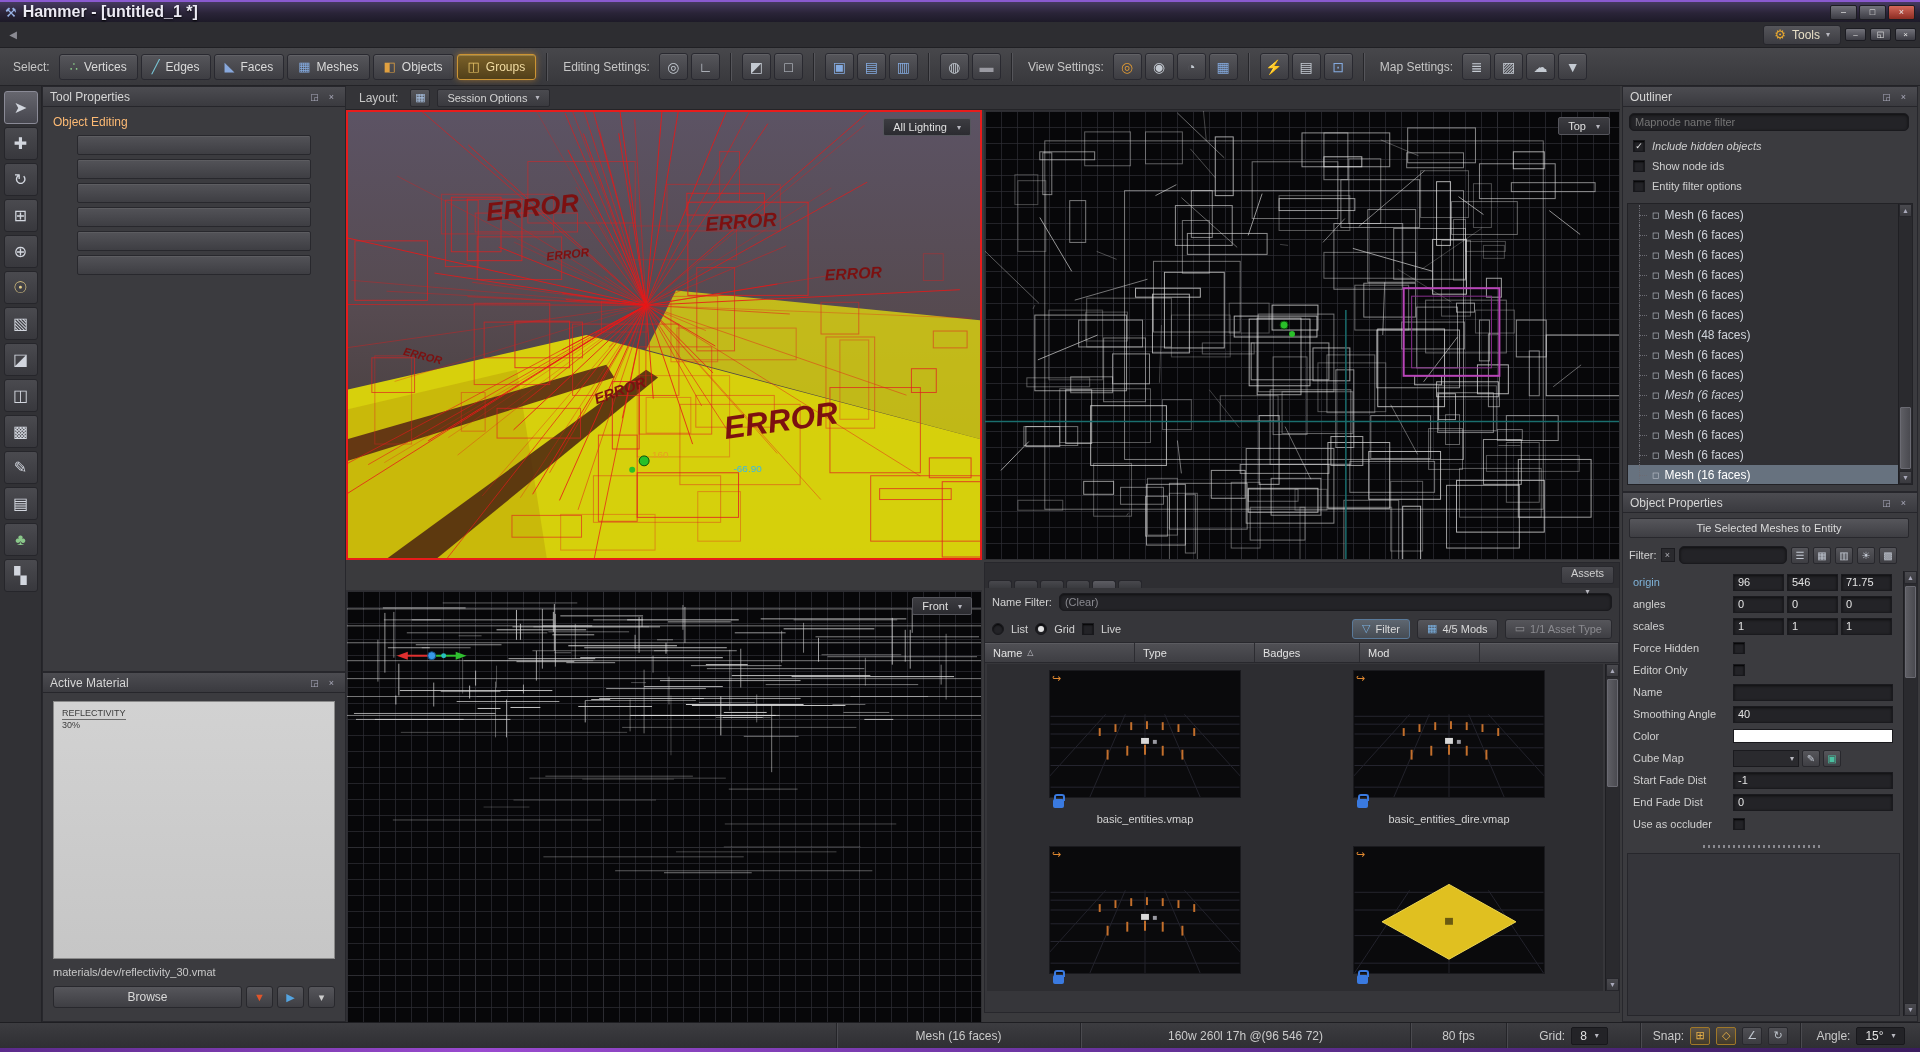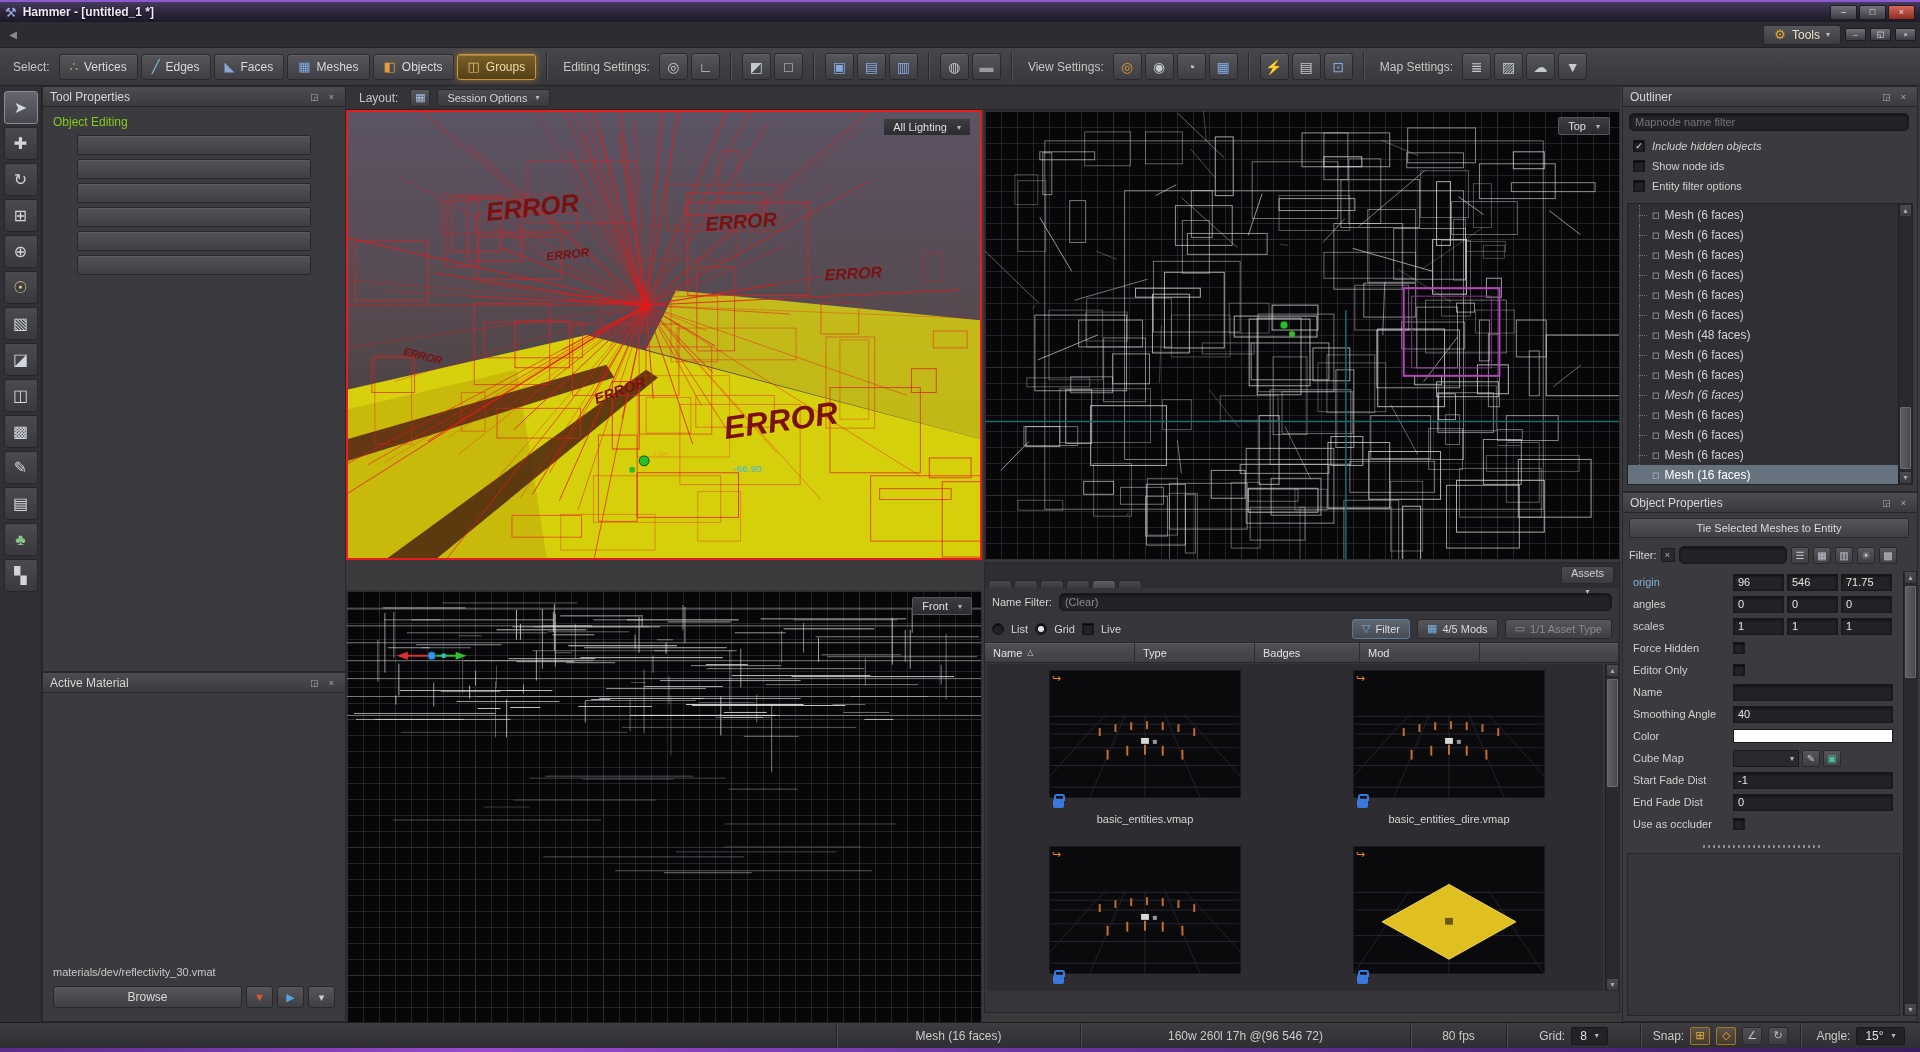--- a/index.html
+++ b/index.html
@@ -3,21 +3,21 @@
 <meta charset="utf-8">
 <style>
 *{margin:0;padding:0;box-sizing:border-box;font-family:"Liberation Sans",sans-serif;}
 html,body{width:1920px;height:1052px;overflow:hidden;}
 body{background:#3a3a3d;color:#ccc;font-size:12px;position:relative;}
 svg text{font-family:"Liberation Sans",sans-serif;}
 
 
 .titlebar{position:absolute;left:0;top:0;right:0;height:22px;background:linear-gradient(#463a60 0%,#2a2438 55%,#1d1a28 100%);border-top:2px solid #8a5ad0;display:flex;align-items:center;padding:0 5px;color:#eceaf4;z-index:50;}
 .app-icon{font-size:13px;color:#9ab4e8;}
-.title-text{font-size:12px;font-weight:bold;margin-left:6px;text-shadow:0 1px 2px #000;}
+.title-text{font-size:16px;font-weight:bold;margin-left:6px;text-shadow:0 1px 2px #000;}
 .win-controls{margin-left:auto;display:flex;gap:2px;}
 .win-btn{width:27px;height:15px;background:linear-gradient(#72727a,#3c3c44);border:1px solid #1c1c22;border-radius:2px;color:#e8e8e8;font-size:9px;display:flex;align-items:center;justify-content:center;cursor:default;}
 .win-btn.close{background:linear-gradient(#d4685a,#8c2c22);}
 .win-btn.sm{width:21px;height:13px;font-size:8px;}
 
 
 .menubar{position:absolute;left:0;top:22px;right:0;height:26px;background:#2d2d31;border-bottom:1px solid #202024;display:flex;align-items:center;padding:0 4px;z-index:49;}
 .menu-back{width:18px;height:18px;display:flex;align-items:center;justify-content:center;color:#8a8a92;font-size:10px;}
 .menu-item{padding:4px 10px;color:#dcdcdc;}
 .mb-right{margin-left:auto;display:flex;align-items:center;gap:4px;}
@@ -52,21 +52,21 @@
 .toolstrip .tool-btn:nth-child(13){color:#8ac88a}
 
 
 .panel{position:absolute;background:#3b3b3f;border:1px solid #27272c;}
 .panel-header{height:20px;background:linear-gradient(#4c4c51,#3a3a3f);border-bottom:1px solid #26262b;display:flex;align-items:center;padding:0 7px;color:#d6d6d6;font-size:12px;}
 .dock-icons{margin-left:auto;display:flex;gap:4px;font-size:9px;color:#aab;}
 .dock-icons span{width:13px;height:12px;display:flex;align-items:center;justify-content:center;}
 
 
 .tool-props{left:42px;top:86px;width:304px;height:586px;}
-.tp-section{padding:8px 10px 4px;color:#84cc16;}
+.tp-section{padding:8px 10px 4px;color:#fdba74;}
 .tp-body{display:flex;flex-direction:column;align-items:center;}
 .tp-btn{width:234px;margin:2px 0;height:20px;background:linear-gradient(#53535८,#3e3e43);background:linear-gradient(#535358,#3e3e43);border:1px solid #28282d;border-radius:2px;color:#dadada;font-size:11px;text-align:center;line-height:18px;box-shadow:inset 0 1px 0 rgba(255,255,255,.06);}
 .tp-btn.disabled{color:#7b7b80;}
 
 
 .active-material{left:42px;top:672px;width:304px;height:350px;}
 .mat-preview{position:absolute;left:10px;top:28px;width:282px;height:258px;background:linear-gradient(#d2d2d2,#c6c6c6);border:1px solid #8a8a8a;}
 .mat-label{padding:6px 8px;color:#3c3c3c;font-size:9px;line-height:11px;}
 .mat-label .u{border-bottom:1px solid #6a6a6a;display:inline-block;}
 .mat-path{position:absolute;left:10px;top:293px;font-size:11px;color:#c8c8c8;}
@@ -347,20 +347,26 @@
       <div class="tp-btn"></div>
   </div>
 </div>
 
 <div class="panel active-material">
   <div class="panel-header">
     <span>Active Material</span>
     <div class="dock-icons">
       <span>◲</span>
       <span>×</span>
+    </div>
+  </div>
+  <div class="mat-preview">
+    <div class="mat-label">
+      <span class="u">REFLECTIVITY</span><br>
+      <span>30%</span>
     </div>
   </div>
   <div class="mat-path">materials/dev/reflectivity_30.vmat</div>
   <div class="mat-actions">
     <div class="browse-btn">Browse</div>
     <div class="mat-ic red">▼</div>
     <div class="mat-ic blue">▶</div>
     <div class="mat-ic">▾</div>
   </div>
 </div>

